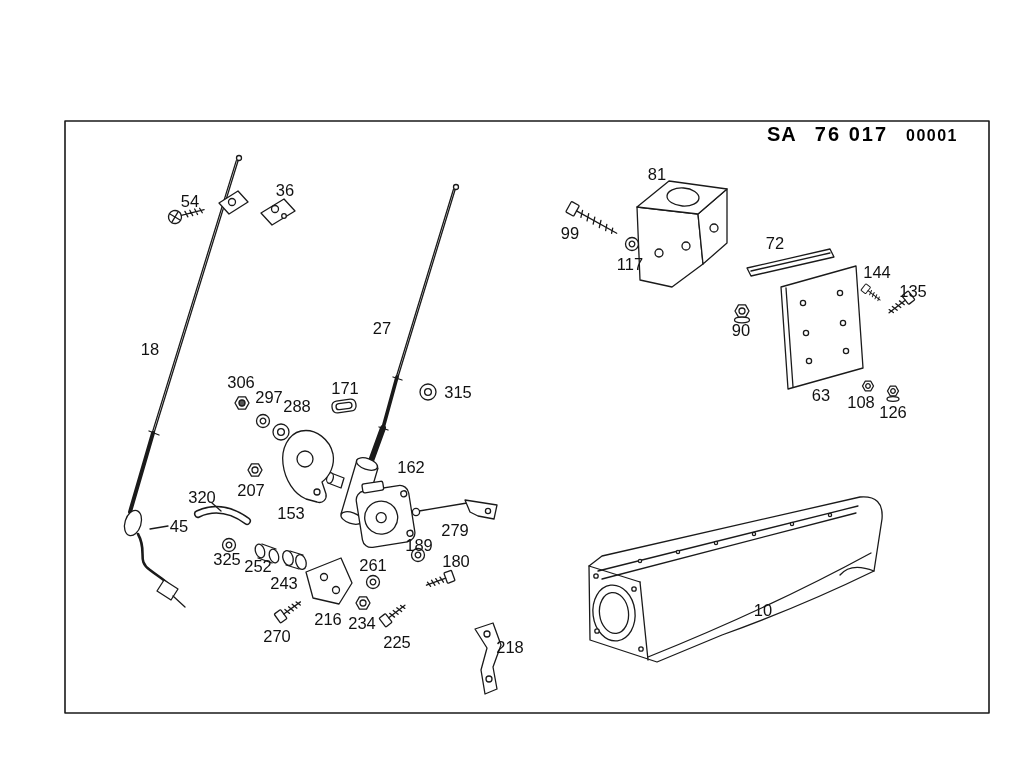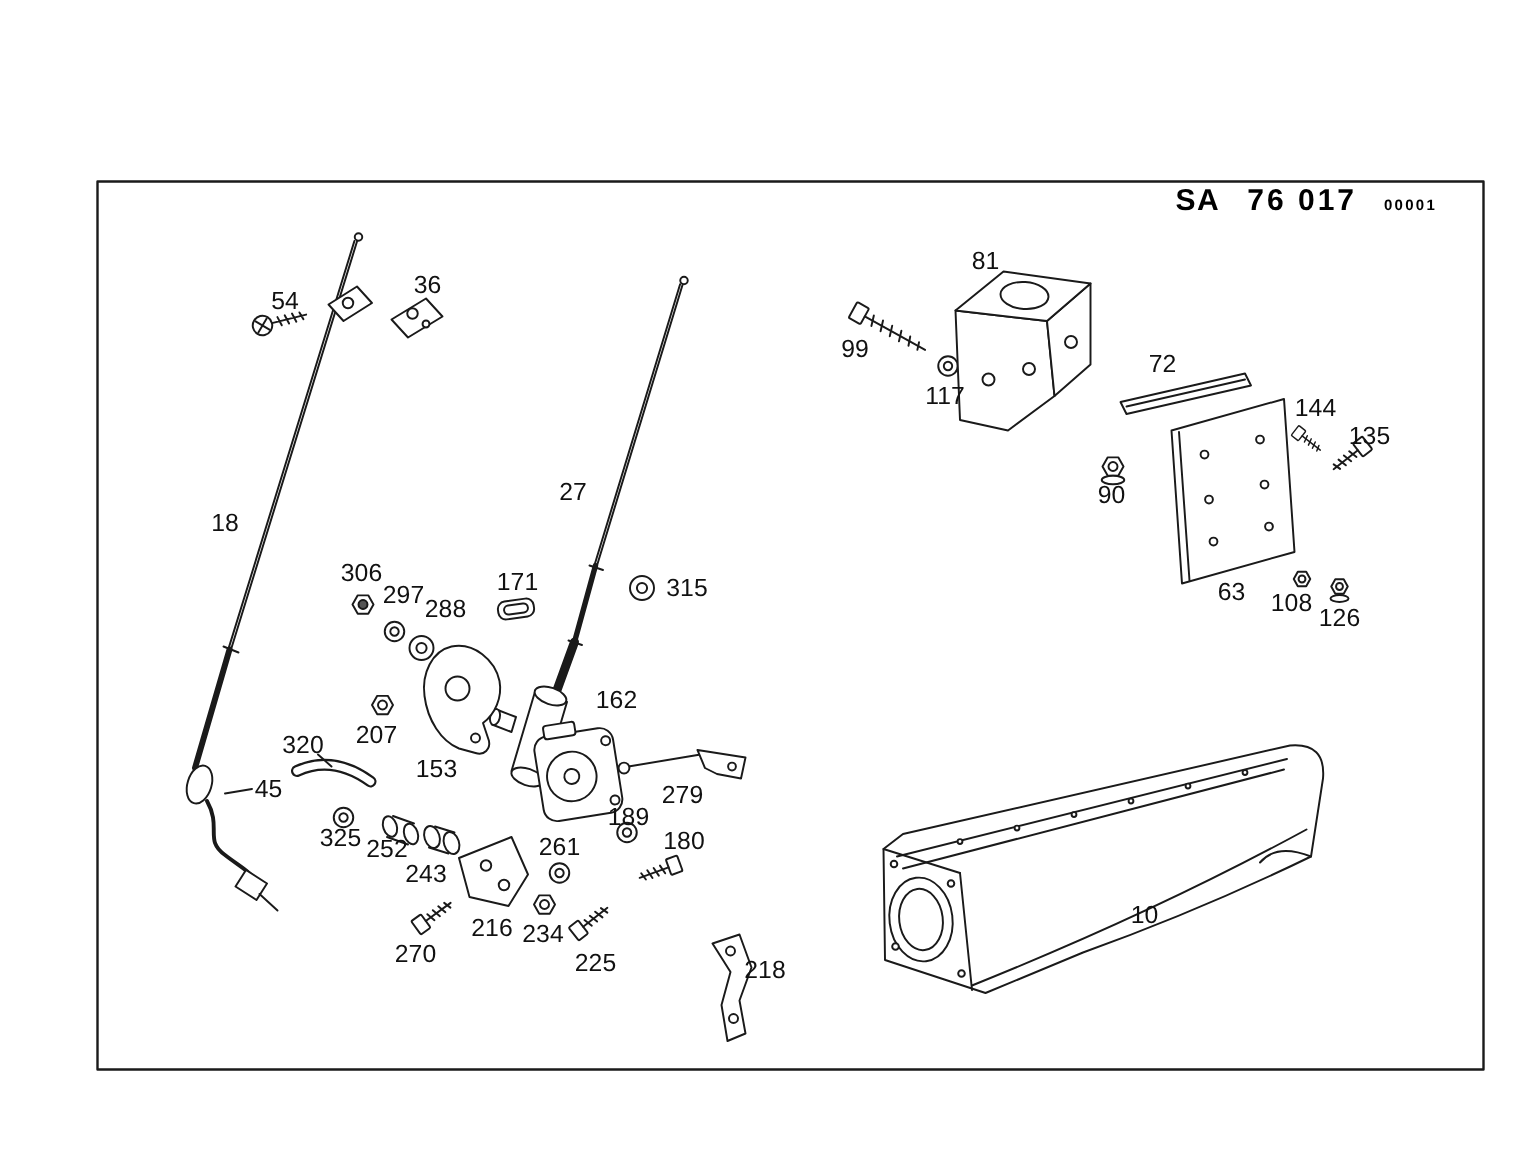--- a/index.html
+++ b/index.html
@@ -6,21 +6,21 @@
   body{
     width:1024px;height:770px;position:relative;overflow:hidden;
     background:#ffffff;font-family:"Liberation Sans",sans-serif;
   }
   .header{
     position:absolute;top:79px;right:66px;
     display:flex;align-items:baseline;gap:18px;color:#000;margin-top:44px;
   }
   .header .sa{font-size:20px;font-weight:700;letter-spacing:1px;}
   .header .num{font-size:20px;font-weight:700;letter-spacing:2px;}
-  .header .code{font-size:10px;font-weight:700;letter-spacing:1.5px;}
+  .header .code{font-size:16px;font-weight:700;letter-spacing:1.5px;}
   svg{position:absolute;left:0;top:0;}
   .f{fill:#ffffff;stroke:#1a1a1a;stroke-width:1.3px;stroke-linejoin:round;stroke-linecap:round;}
   .fd{fill:#555;stroke:#1a1a1a;stroke-width:1px;}
   .s{fill:none;stroke:#1a1a1a;stroke-width:1.3px;stroke-linejoin:round;stroke-linecap:round;}
   .thick{fill:none;stroke-linecap:round;}
   .frame{stroke-width:1.6px;}
   .part-label{
     font-family:"Liberation Sans",sans-serif;font-size:16.5px;
     fill:#111;stroke:none;text-anchor:middle;dominant-baseline:central;
   }

